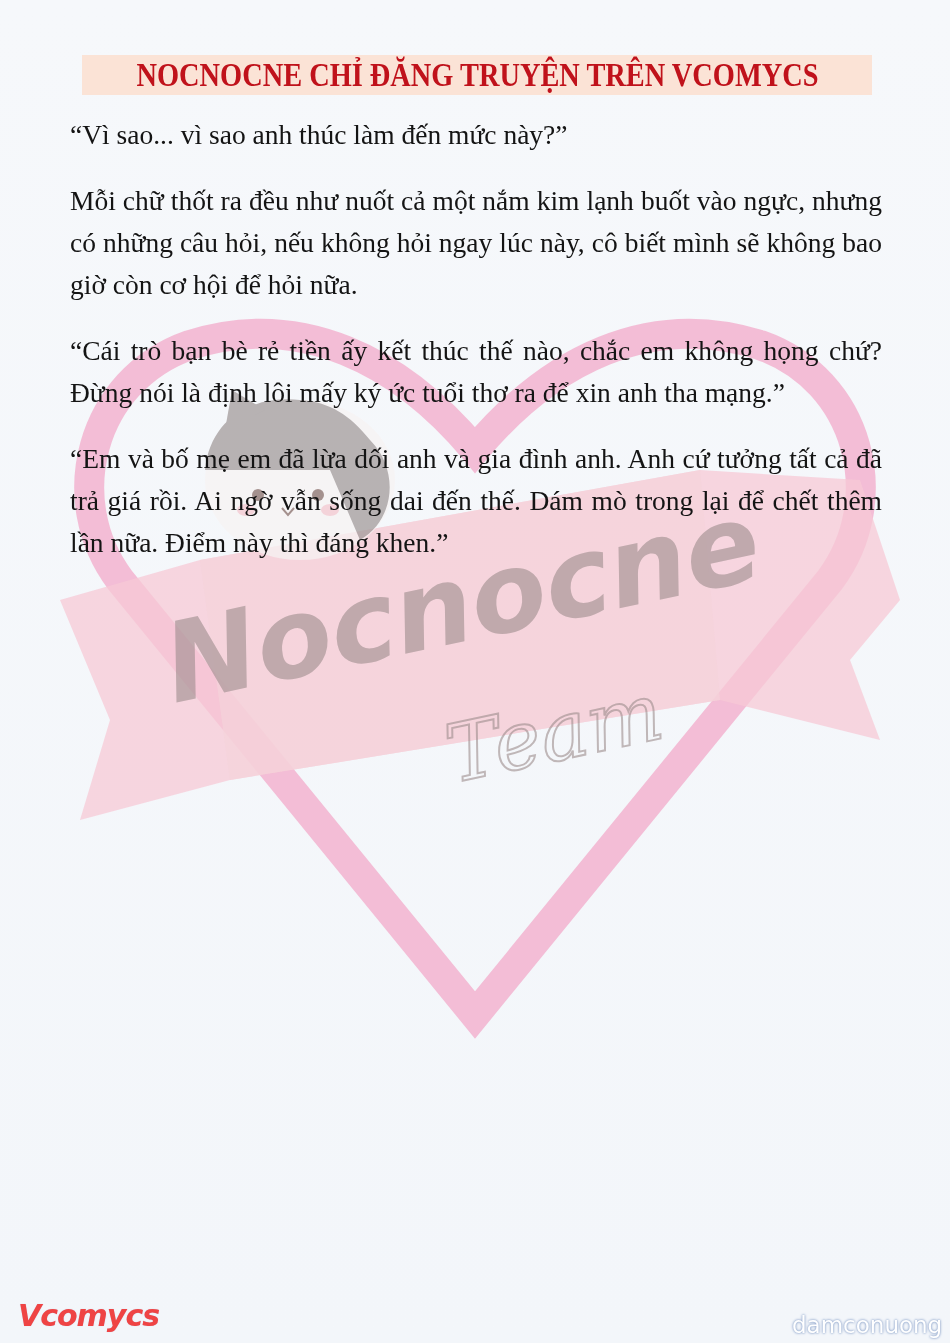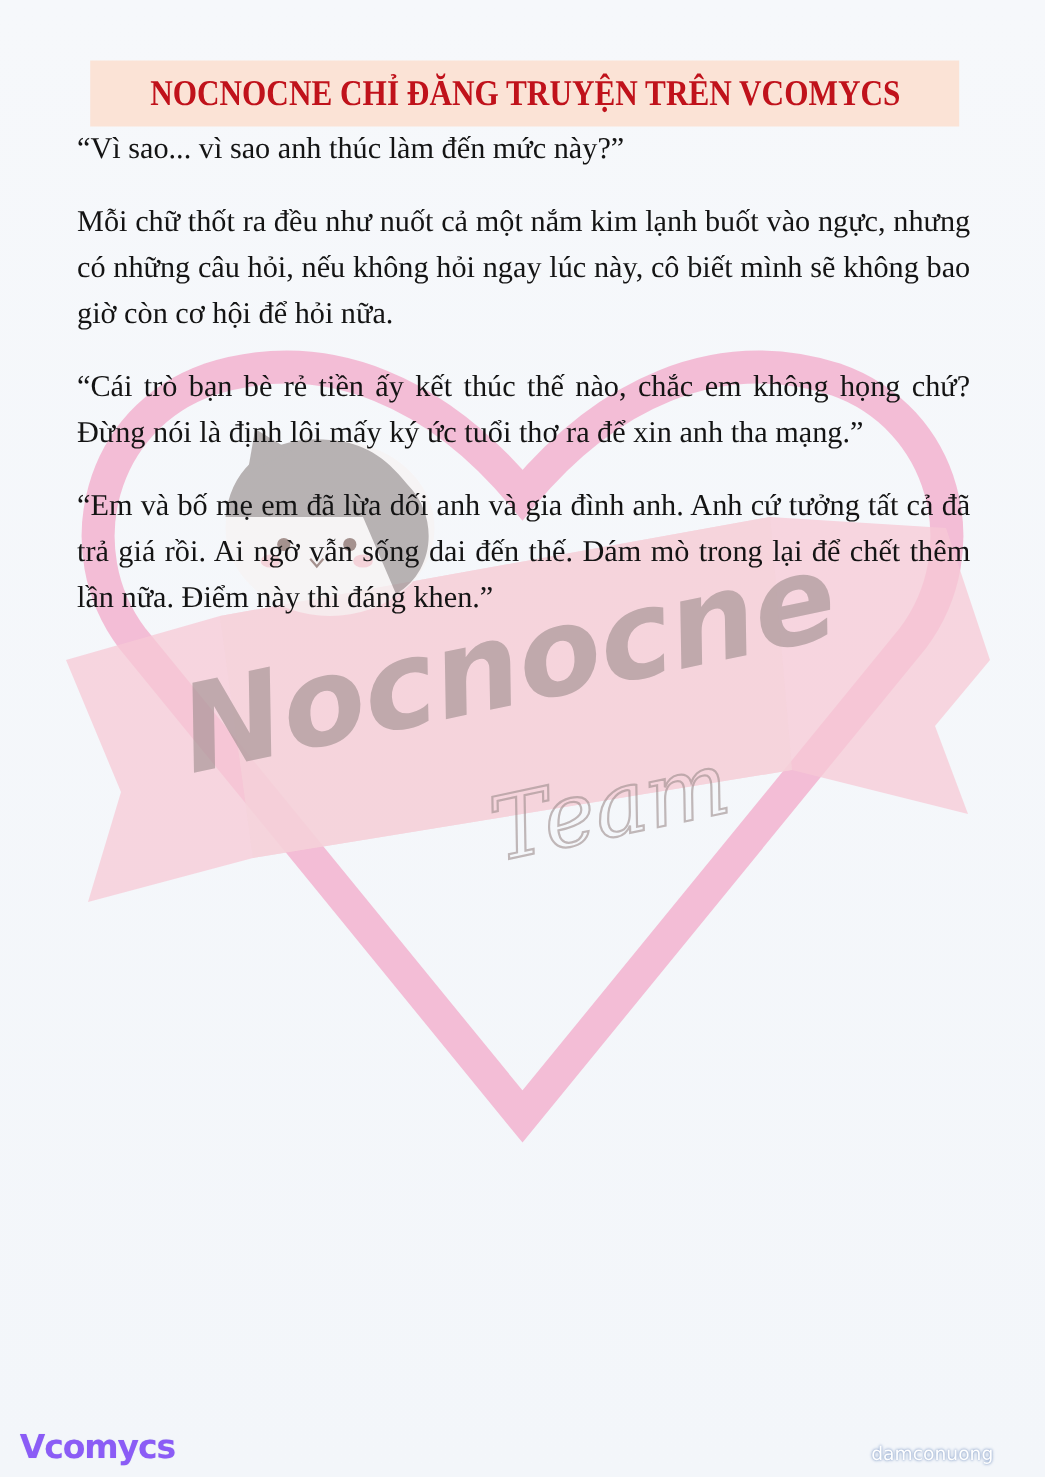--- a/index.html
+++ b/index.html
@@ -5,44 +5,44 @@
   html, body { margin: 0; padding: 0; }
   body {
     width: 950px; height: 1343px; overflow: hidden;
     background: #f4f7fb;
     position: relative;
     font-family: "Liberation Serif", "DejaVu Serif", serif;
   }
   .page { position: absolute; inset: 0; background: linear-gradient(180deg,#f6f8fb 0%,#f3f6fa 100%); }
   .watermark { position: absolute; left: 0; top: 0; width: 950px; height: 1343px; pointer-events: none; }
   .banner {
-    position: absolute; left: 82px; top: 55px; width: 790px; height: 60px;
+    position: absolute; left: 82px; top: 55px; width: 790px; height: 40px;
     background: #fbe3d6;
     display: flex; align-items: center; justify-content: center;
   }
   .banner-text {
     font-family: "Liberation Serif", "DejaVu Serif", serif;
     font-weight: bold; font-size: 33px; color: #c0121b; letter-spacing: 0px;
     transform: scaleX(0.86); white-space: nowrap;
   }
   .content {
     position: absolute; left: 70px; top: 114px; width: 812px;
     font-size: 27.5px; line-height: 42px; color: #141414;
     text-align: justify; font-weight: 500;
   }
   .para { margin: 0 0 24px 0; text-align-last: left; }
   .footer-logo {
     position: absolute; left: 18px; top: 1298px;
-    font-family: "DejaVu Sans", sans-serif; font-weight: bold;
-    font-size: 30px; color: #8b5cf6; letter-spacing: -1px;
+    font-family: "DejaVu Sans", sans-serif; font-style: italic; font-weight: bold;
+    font-size: 30px; color: #ef4444; letter-spacing: -1px;
     text-shadow: 0 0 1px #c8d0ea;
   }
   .footer-tag {
     position: absolute; left: 792px; top: 1312px;
-    font-family: "DejaVu Sans", sans-serif; font-size: 17px; color: #ffffff;
+    font-family: "DejaVu Sans", sans-serif; font-size: 23px; color: #ffffff;
     text-shadow: 0 0 2px #8fa6cc, 0 0 3px #8fa6cc;
   }
 </style>
 </head>
 <body>
 
 <div class="page"></div>
 
 <svg class="watermark" viewBox="0 0 950 1343" xmlns="http://www.w3.org/2000/svg">
 

